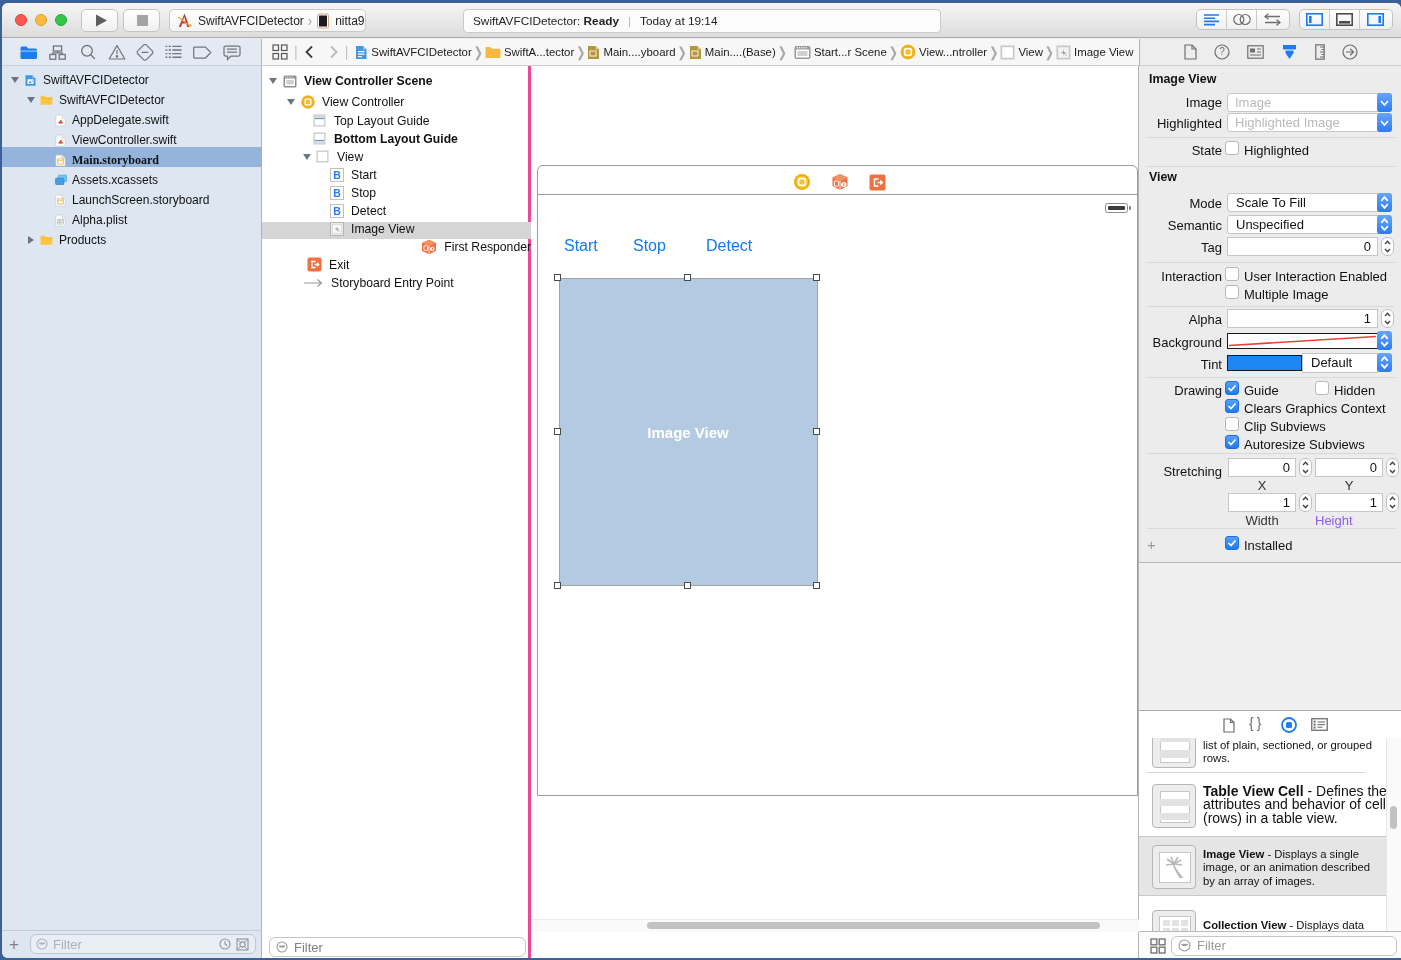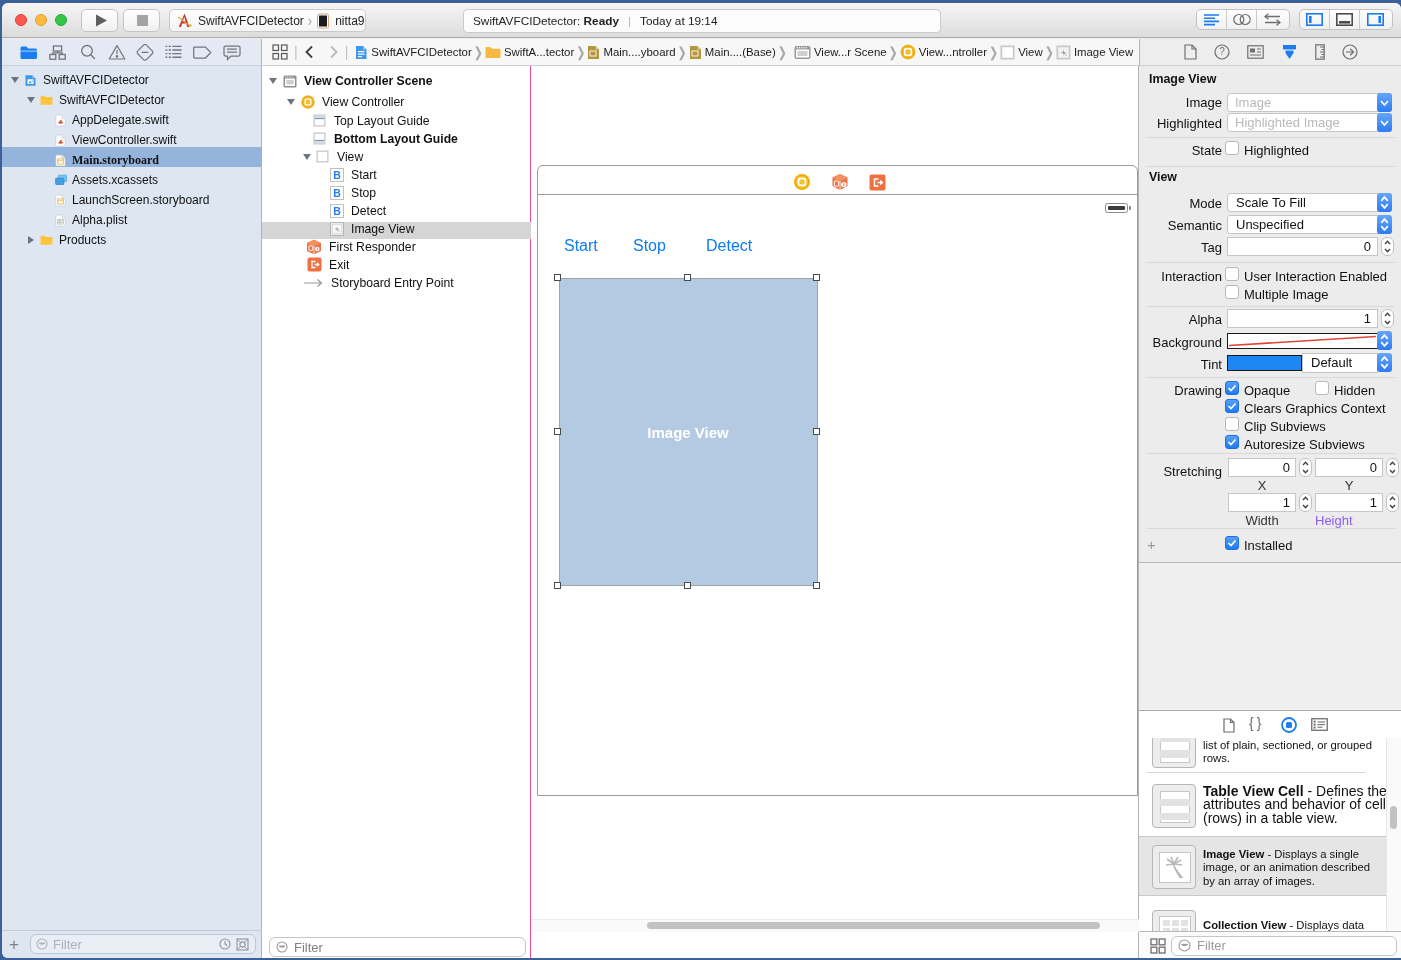--- a/index.html
+++ b/index.html
@@ -25,21 +25,21 @@
 #inspstrip { position:absolute; left:1137px; top:36px; width:262px; height:27px; background:#ededed; border-bottom:1px solid #cfcfcf; border-left:1px solid #b3b3b3; display:flex; align-items:center; justify-content:center; }
 .crumbsep { color:#a8a8a8; font-size:11px; margin:0 2px; transform:scaleY(1.25); display:inline-block; }
 
 
 #navigator { position:absolute; left:0; top:63px; width:260px; height:892px; background:#dde6f1; border-right:1px solid #b3b3b3; }
 .nrow { position:absolute; left:0; width:260px; height:20px; display:flex; align-items:center; font-size:12px; color:#111; }
 .tri { width:0; height:0; border-left:6px solid #6b7582; border-top:4px solid transparent; border-bottom:4px solid transparent; }
 .tri.down { border-left:4px solid transparent; border-right:4px solid transparent; border-top:6px solid #6b7582; border-bottom:none; }
 
 
-#outline { position:absolute; left:260px; top:63px; width:269px; height:892px; background:#ffffff; border-right:1px solid #ec4899; }
+#outline { position:absolute; left:260px; top:63px; width:269px; height:892px; background:#ffffff; border-right:3px solid #ec4899; }
 .orow { position:absolute; left:0; width:269px; height:18px; display:flex; align-items:center; font-size:12.2px; color:#111; }
 
 
 #canvas { position:absolute; left:529px; top:63px; width:608px; height:892px; background:#ffffff; border-right:1px solid #b3b3b3; }
 
 
 #inspector { position:absolute; left:1137px; top:63px; width:262px; height:892px; background:#ececec; }
 .ilabel { position:absolute; font-size:13px; color:#111; text-align:right; }
 .ifield { position:absolute; background:#fff; border:1px solid #c6c6c6; font-size:13px; color:#111; }
 .isep { position:absolute; left:8px; width:248px; height:1px; background:#d8d8d8; }
@@ -256,21 +256,21 @@
         <rect x="2" y="4.5" width="13" height="8" rx="0.5" fill="#fff"></rect>
         <rect x="3.5" y="6" width="10" height="5" fill="#cfcfcf"></rect>
         <g fill="#fff">
           <circle cx="3.4" cy="2.8" r="0.7"></circle>
           <circle cx="5.6" cy="2.8" r="0.7"></circle>
           <circle cx="7.8" cy="2.8" r="0.7"></circle>
           <circle cx="10" cy="2.8" r="0.7"></circle>
           <circle cx="12.2" cy="2.8" r="0.7"></circle>
         </g>
       </svg>
-    <span>View...r Scene</span>
+    <span>Start...r Scene</span>
       <span class="crumbsep">❯</span>
     <svg width="16" height="16" viewBox="0 0 16 16" style="margin-right:3px;">
         <circle cx="8" cy="8" r="7.5" fill="#f4bc2f"></circle>
         <circle cx="8" cy="8" r="6.2" fill="none" stroke="#e8a312" stroke-width="1"></circle>
         <rect x="4.7" y="4.7" width="6.6" height="6.6" rx="1.2" fill="none" stroke="#fff" stroke-width="1.5"></rect>
       </svg>
     <span>View...ntroller</span>
       <span class="crumbsep">❯</span>
     <svg width="15" height="15" viewBox="0 0 15 15" style="margin-right:3px;">
         <rect x="0.5" y="0.5" width="14" height="14" fill="#c8c8c8"></rect>
@@ -510,21 +510,21 @@
     </div>
     <div class="orow" style="top:153.5px;">
       <svg width="14" height="14" viewBox="0 0 14 14" style="margin-left:68px;">
           <rect x="0.5" y="0.5" width="13" height="13" fill="#ededed" stroke="#b5b5b5"></rect>
           <rect x="2.5" y="2.5" width="9" height="9" fill="#fafafa" stroke="#cfcfcf" stroke-width="0.6"></rect>
           <path d="M7 4 L7.4 6.6 L10 7 L7.4 7.4 L7 10 L6.6 7.4 L4 7 L6.6 6.6 Z" fill="#9a9a9a"></path>
           <path d="M7 7 L9.6 9.6" stroke="#9a9a9a" stroke-width="0.9"></path>
         </svg>
       <span style="margin-left:7px;">Image View</span>
     </div>
-    <div class="orow" style="top:171.5px;">
+    <div class="orow" style="top:171.5px;justify-content:flex-end;">
       <svg width="16" height="16" viewBox="0 0 16 16" style="margin-left:44px;">
           <path d="M8 0.8 L15 4 L15 12 L8 15.2 L1 12 L1 4 Z" fill="#ee7142"></path>
           <path d="M1 4 L8 7 L15 4 L8 0.8 Z" fill="#f4915e"></path>
           <path d="M8 7 L8 15.2" stroke="#fff" stroke-width="0.8"></path>
           <rect x="3" y="6.8" width="3.6" height="4.6" rx="0.5" fill="none" stroke="#fff" stroke-width="0.9"></rect>
           <circle cx="11.3" cy="10" r="2.2" fill="#fff"></circle>
           <rect x="10.9" y="8.6" width="0.9" height="2.8" fill="#ee7142"></rect>
         </svg>
       <span style="margin-left:7px;">First Responder</span>
     </div>
@@ -709,21 +709,21 @@
     <div class="abs" style="left:163px; top:287px; width:76px; height:20px; background:#fff; border:1px solid #c6c6c6; line-height:18px; padding-left:8px;">Default</div>
     <div class="popbtn" style="left:238px; top:287px; height:19px; border-radius:3px;"><svg width="15" height="19" viewBox="0 0 15 19">
           <path d="M4.2 7.8 L7.5 4.2 L10.8 7.8" fill="none" stroke="#fff" stroke-width="1.8"></path>
           <path d="M4.2 11.2 L7.5 14.8 L10.8 11.2" fill="none" stroke="#fff" stroke-width="1.8"></path>
         </svg></div>
     <div class="isep" style="top:311px;"></div>
     <div class="ilabel" style="left:0; top:317px; width:83px;">Drawing</div>
     <div class="cb on" style="left:86px; top:315px;"><svg width="12" height="12" viewBox="0 0 12 12">
           <path d="M2.5 6 L5 8.5 L9.5 3.5" fill="none" stroke="#fff" stroke-width="1.7"></path>
         </svg></div>
-    <div class="abs" style="left:105px; top:317px;">Opaque</div>
+    <div class="abs" style="left:105px; top:317px;">Guide</div>
     <div class="cb off" style="left:176px; top:315px;"></div>
     <div class="abs" style="left:195px; top:317px;">Hidden</div>
     <div class="cb on" style="left:86px; top:333px;"><svg width="12" height="12" viewBox="0 0 12 12">
           <path d="M2.5 6 L5 8.5 L9.5 3.5" fill="none" stroke="#fff" stroke-width="1.7"></path>
         </svg></div>
     <div class="abs" style="left:105px; top:335px;">Clears Graphics Context</div>
     <div class="cb off" style="left:86px; top:351px;"></div>
     <div class="abs" style="left:105px; top:353px;">Clip Subviews</div>
     <div class="cb on" style="left:86px; top:369px;"><svg width="12" height="12" viewBox="0 0 12 12">
           <path d="M2.5 6 L5 8.5 L9.5 3.5" fill="none" stroke="#fff" stroke-width="1.7"></path>

